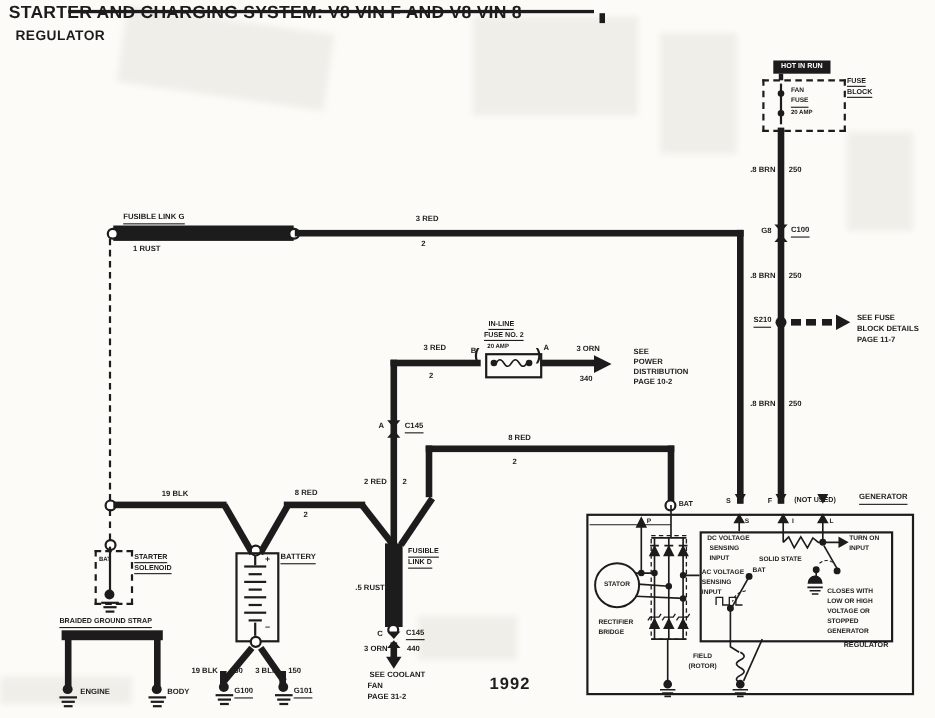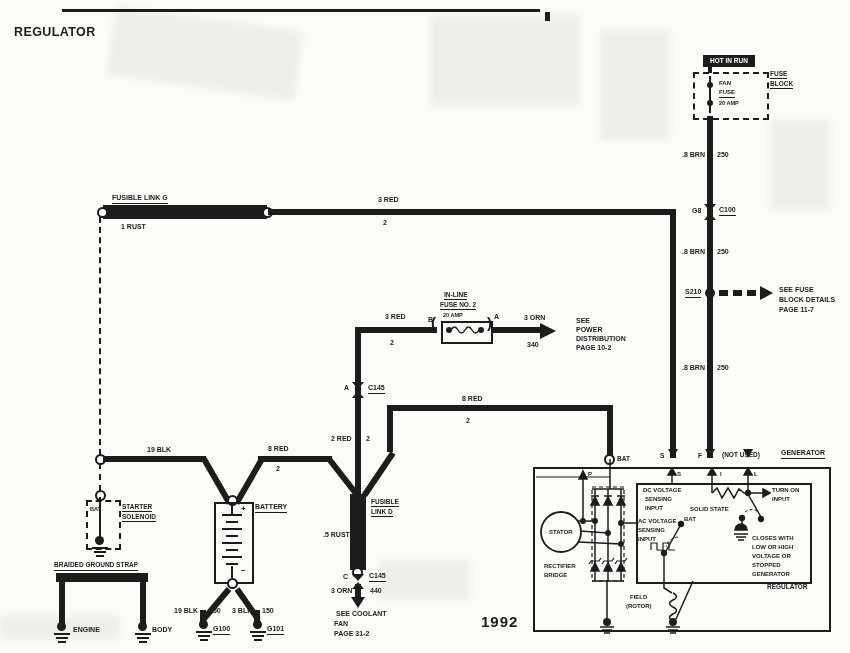--- a/index.html
+++ b/index.html
@@ -37,20 +37,21 @@
   <div class="ghost" style="left:110px;top:18px;width:190px;height:70px;transform:rotate(8deg);"></div>
   <div class="ghost" style="left:430px;top:15px;width:150px;height:90px;"></div>
   <div class="ghost" style="left:600px;top:30px;width:70px;height:110px;"></div>
   <div class="ghost" style="left:770px;top:120px;width:60px;height:90px;"></div>
   <div class="ghost" style="left:380px;top:560px;width:90px;height:40px;"></div>
   <div class="ghost" style="left:0px;top:615px;width:120px;height:25px;"></div>
 
   <div class="w" style="left:62px;top:9px;width:478px;height:2.5px;"></div>
   <div class="w" style="left:545px;top:12px;width:5px;height:9px;"></div>
 
+  <div class="lbl" style="left:8px;top:3px;font-size:16px;line-height:18px;letter-spacing:.2px;">STARTER AND CHARGING SYSTEM: V8  VIN F AND V8 VIN 8</div>
   <div class="lbl" style="left:14px;top:25px;font-size:12.5px;line-height:14px;letter-spacing:.4px;">REGULATOR</div>
 
   <div class="abs" style="left:703px;top:55px;width:52px;height:12px;background:#1c1c1c;color:#fff;font-weight:bold;font-size:6.5px;line-height:12px;text-align:center;">
     <span>HOT IN RUN</span>
   </div>
   <div class="w" style="left:708px;top:67px;width:4px;height:6px;"></div>
   <div class="dbox" style="left:693px;top:72px;width:72px;height:44px;"></div>
   <div class="w" style="left:709px;top:76px;width:2px;height:37px;"></div>
   <div class="dot" style="left:707px;top:82px;width:6px;height:6px;"></div>
   <div class="dot" style="left:707px;top:100px;width:6px;height:6px;"></div>
@@ -218,21 +219,21 @@
   <div class="bt up" style="left:352px;top:582px;"></div>
   <div class="lbl u" style="left:369px;top:572px;">C145</div>
   <div class="w" style="left:355px;top:584px;width:6px;height:14px;"></div>
   <div class="lbl" style="left:331px;top:587px;">3 ORN</div>
   <div class="lbl" style="left:370px;top:587px;">440</div>
   <div class="tri-d" style="left:351px;top:597px;"></div>
   <div class="lbl" style="left:336px;top:610px;">SEE COOLANT</div>
   <div class="lbl" style="left:334px;top:620px;">FAN</div>
   <div class="lbl" style="left:334px;top:630px;">PAGE 31-2</div>
 
-  <div class="lbl" style="left:445px;top:618px;font-size:15px;letter-spacing:1px;margin-left:36px;">1992</div>
+  <div class="lbl" style="left:445px;top:618px;font-size:15px;letter-spacing:1px;">1992</div>
 
   <div class="lbl u" style="left:781px;top:449px;">GENERATOR</div>
   <div class="sbox" style="left:533px;top:467px;width:294px;height:161px;border-width:2.5px;"></div>
   <div class="sbox" style="left:636px;top:483px;width:172px;height:97px;"></div>
   <div class="lbl s65" style="left:767px;top:583px;">REGULATOR</div>
 
   <div class="circ" style="left:604px;top:454px;"></div>
   <div class="lbl s65" style="left:617px;top:455px;">BAT</div>
   <div class="term" style="left:668px;top:449px;"></div>
   <div class="lbl s65" style="left:660px;top:452px;">S</div>

